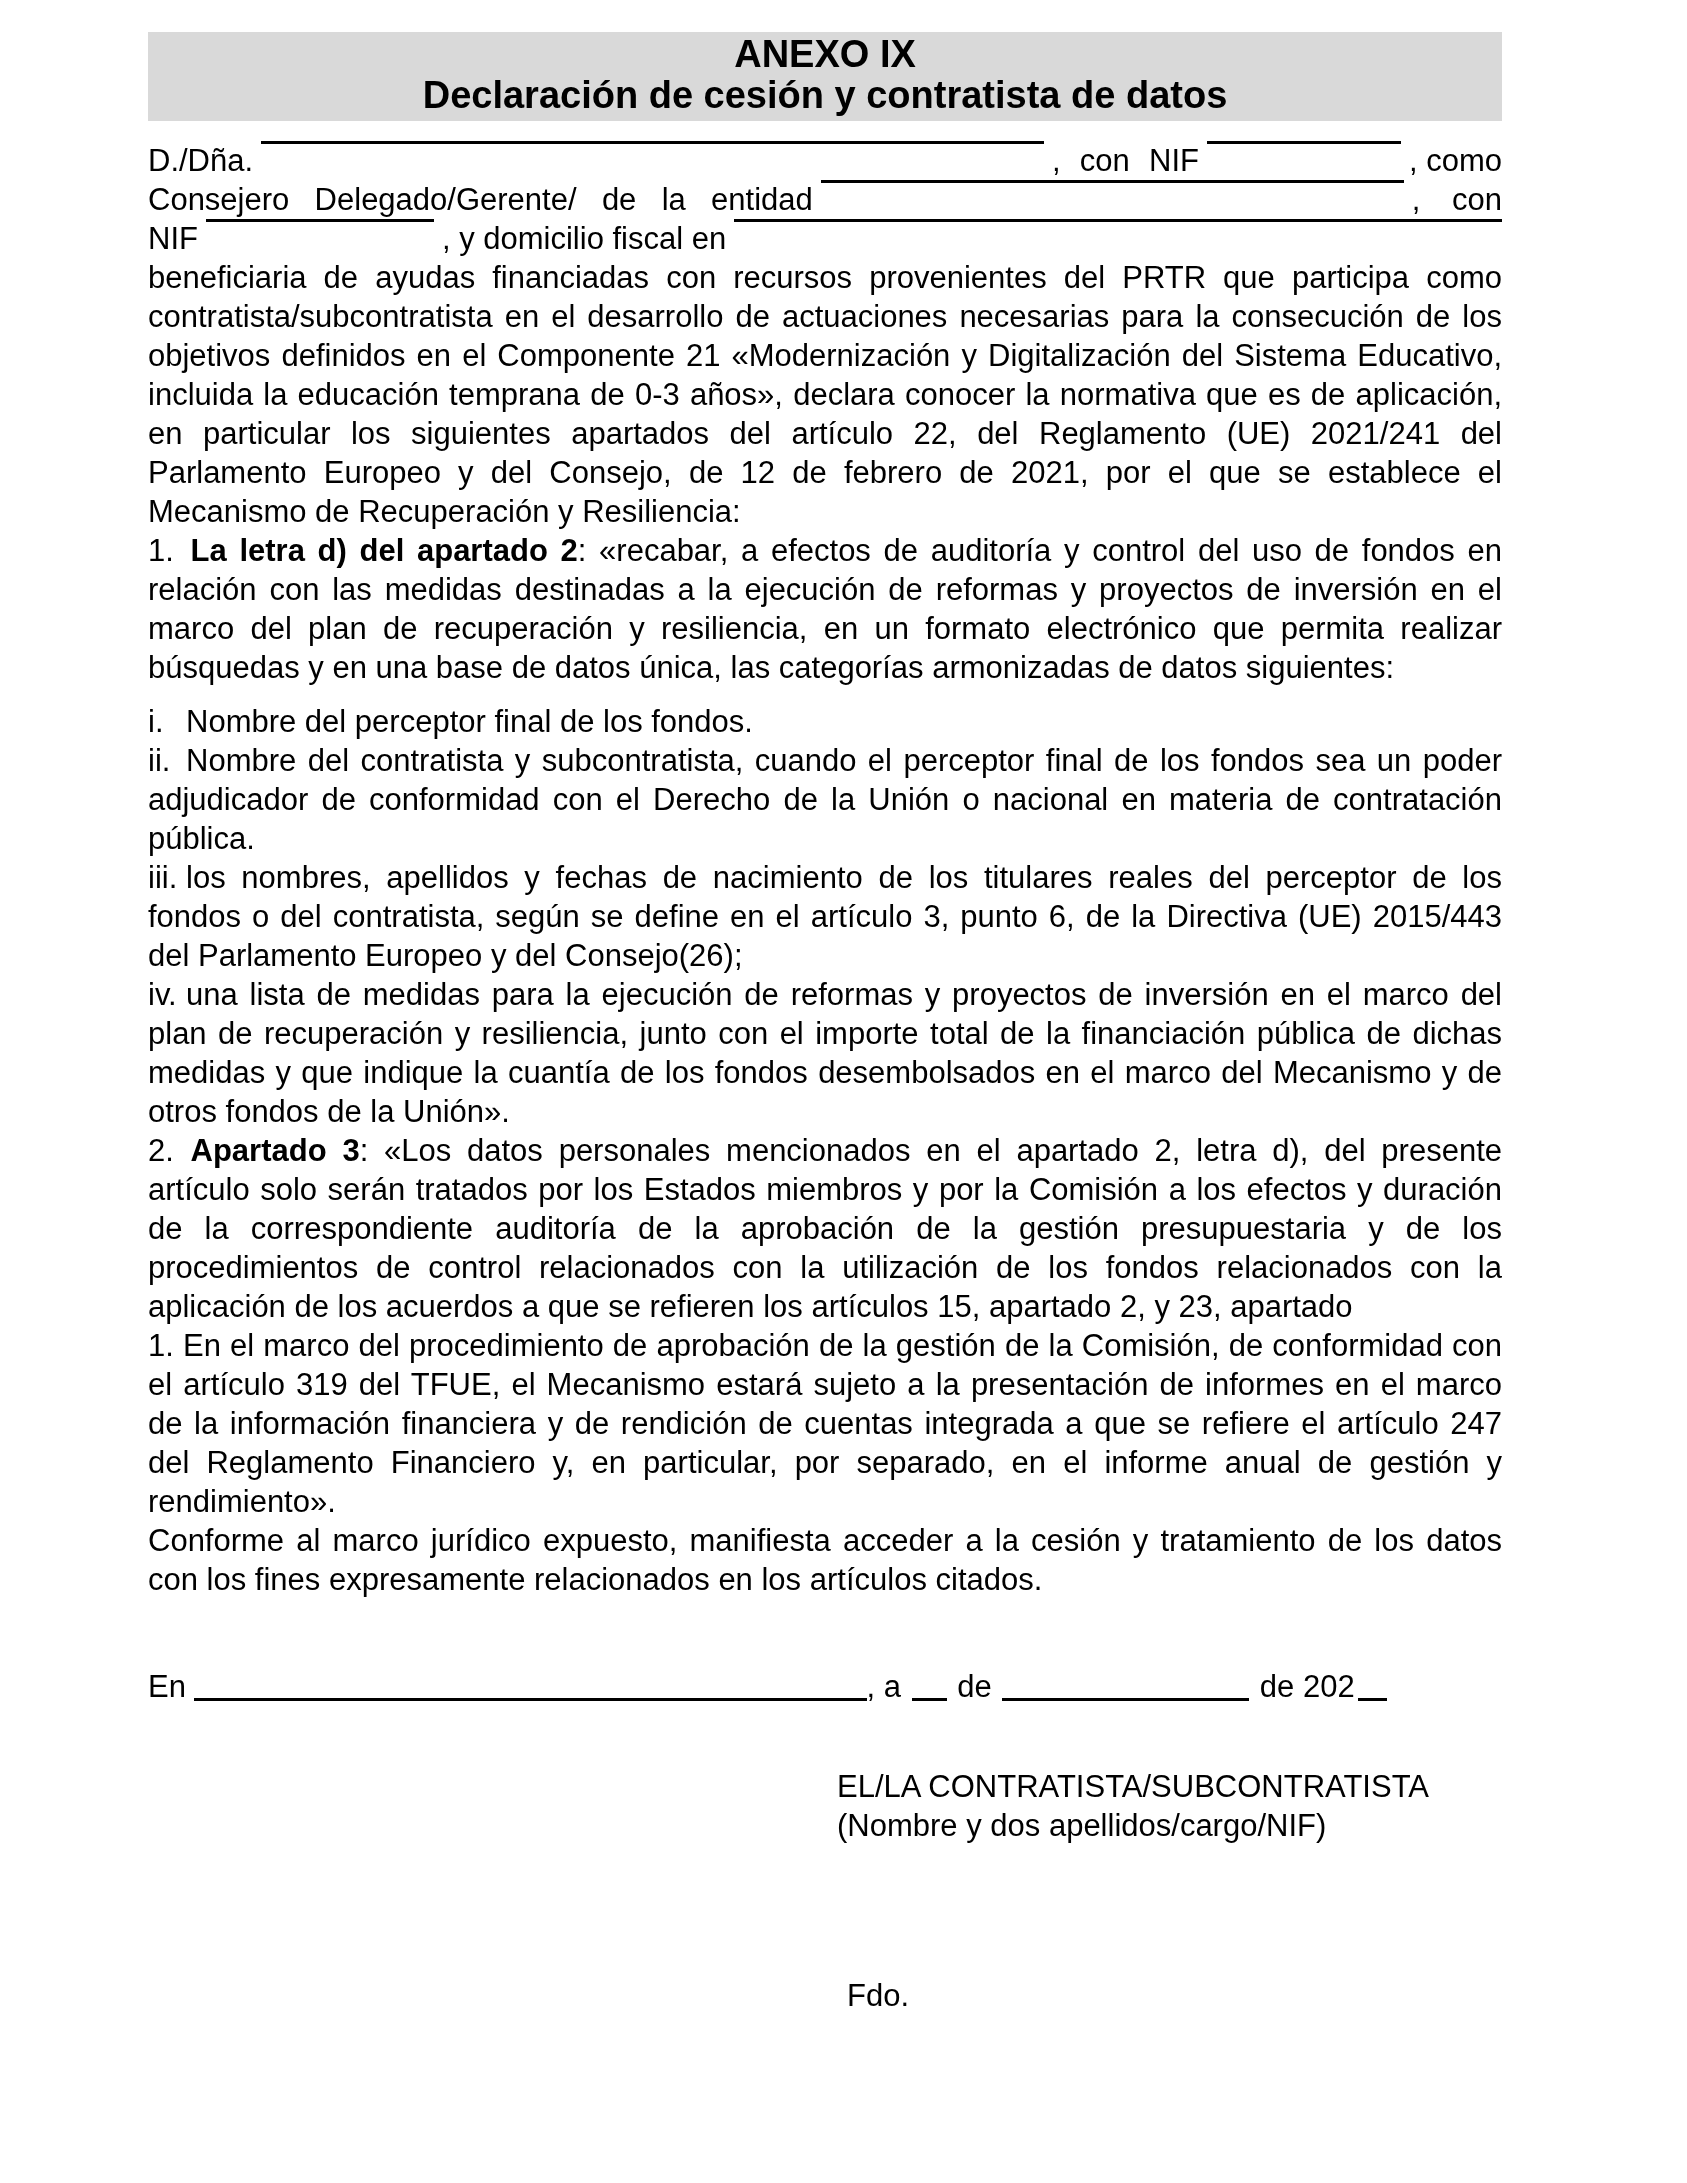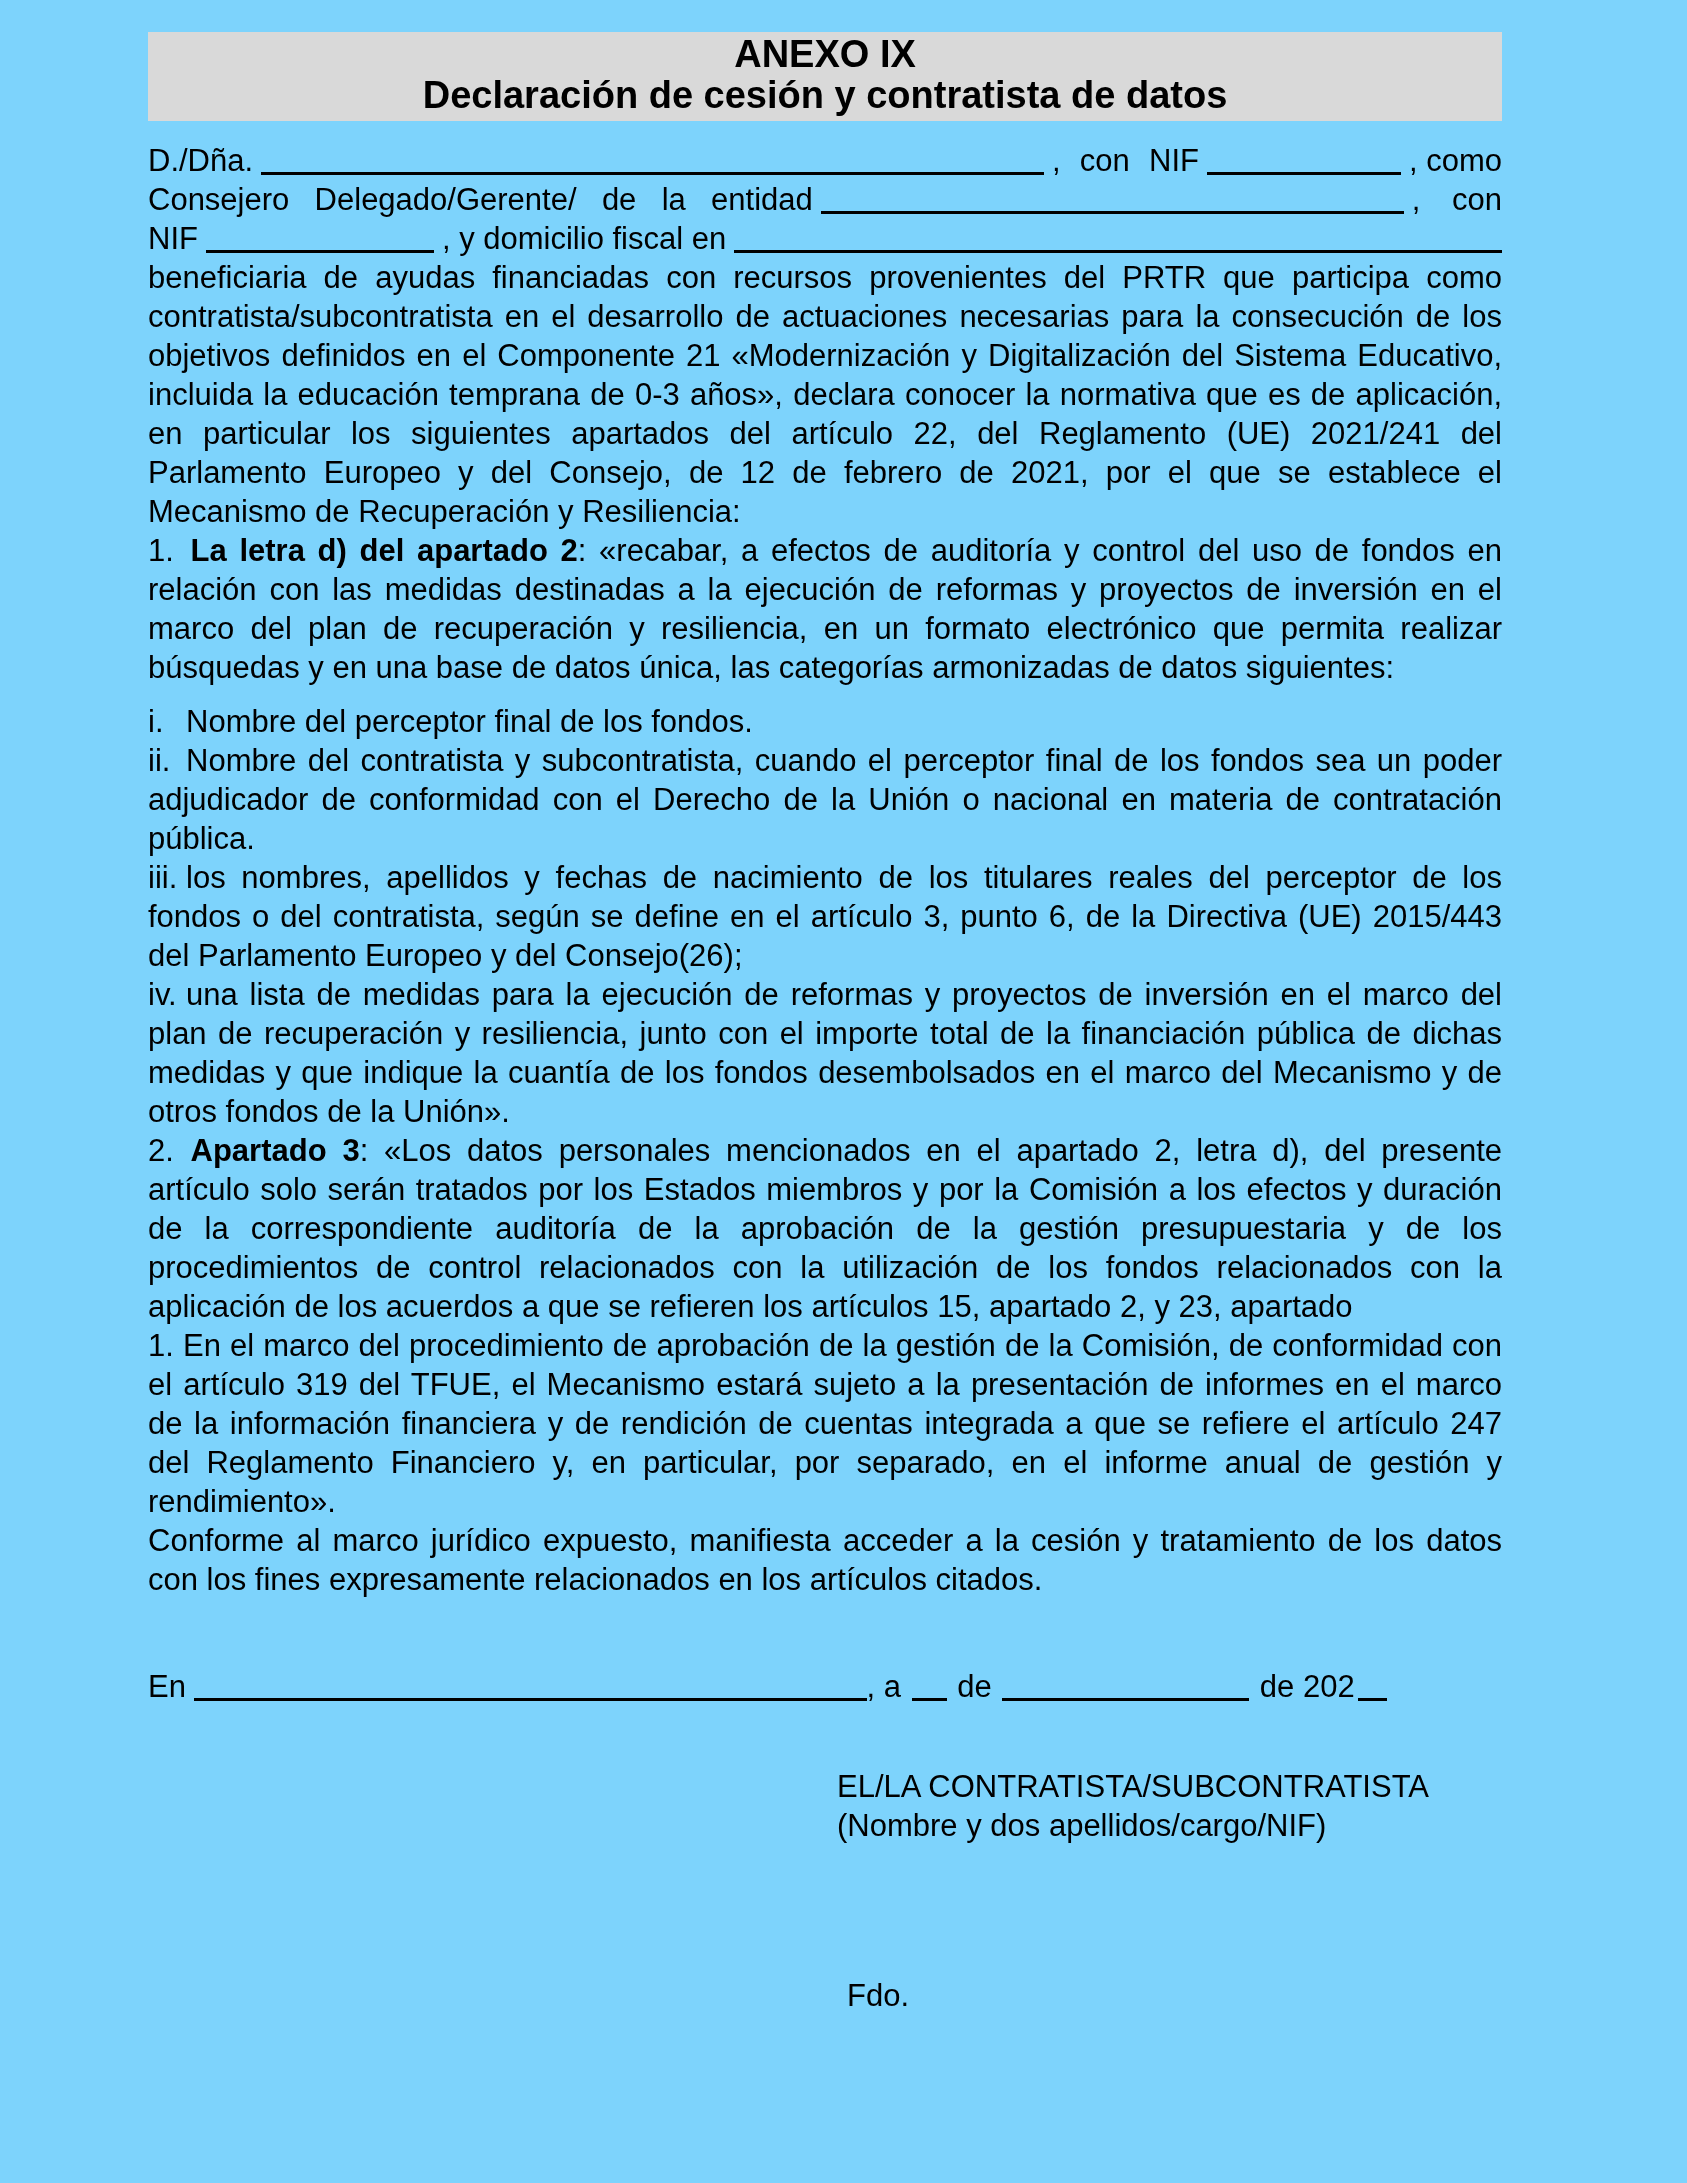--- a/index.html
+++ b/index.html
@@ -1,20 +1,20 @@
 <!DOCTYPE html>
 <html style="font-size:12px"><head>
 <meta charset="utf-8">
 <style>
   html,body { margin:0; padding:0; background:#888; }
   .page {
     position:relative;
     width:1688px; height:2183px;
     margin:0 auto;
-    background:#7dd3fc;
+    background:#ffffff;
     box-sizing:border-box;
     padding:32px 186px 0 148px;
     font-family:"Liberation Sans", sans-serif;
     font-size:31px;
     color:#000;
     overflow:hidden;
   }
   
   .header-box {
     background:#d9d9d9;
@@ -37,21 +37,21 @@
 
   .num { display:inline-block; margin-right:16.7px; }
 
   
   .li { margin-left:49px; }
   .marker { display:inline-block; width:38px; }
 
   
   .fill-line {
     display:flex;
-    align-items:flex-end;
+    align-items:flex-start;
     height:39px;
     line-height:39px;
     gap:8px;
   }
   .fill-line > span { white-space:nowrap; }
   .blank {
     border-bottom:3px solid #000;
     margin-bottom:5.3px;
     height:0;
   }

